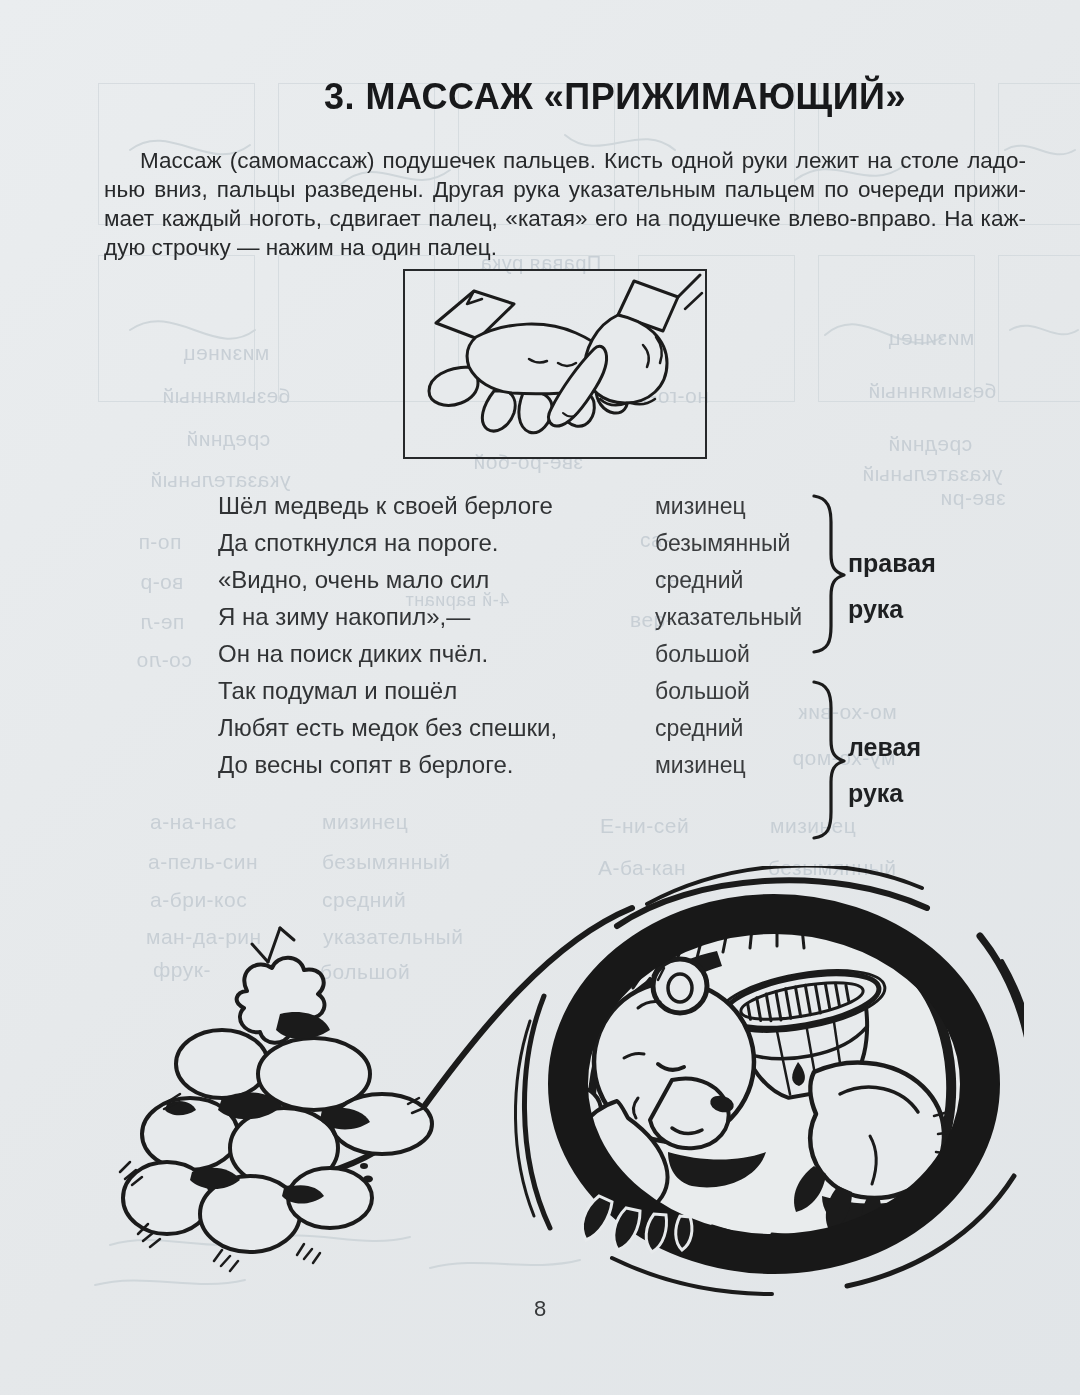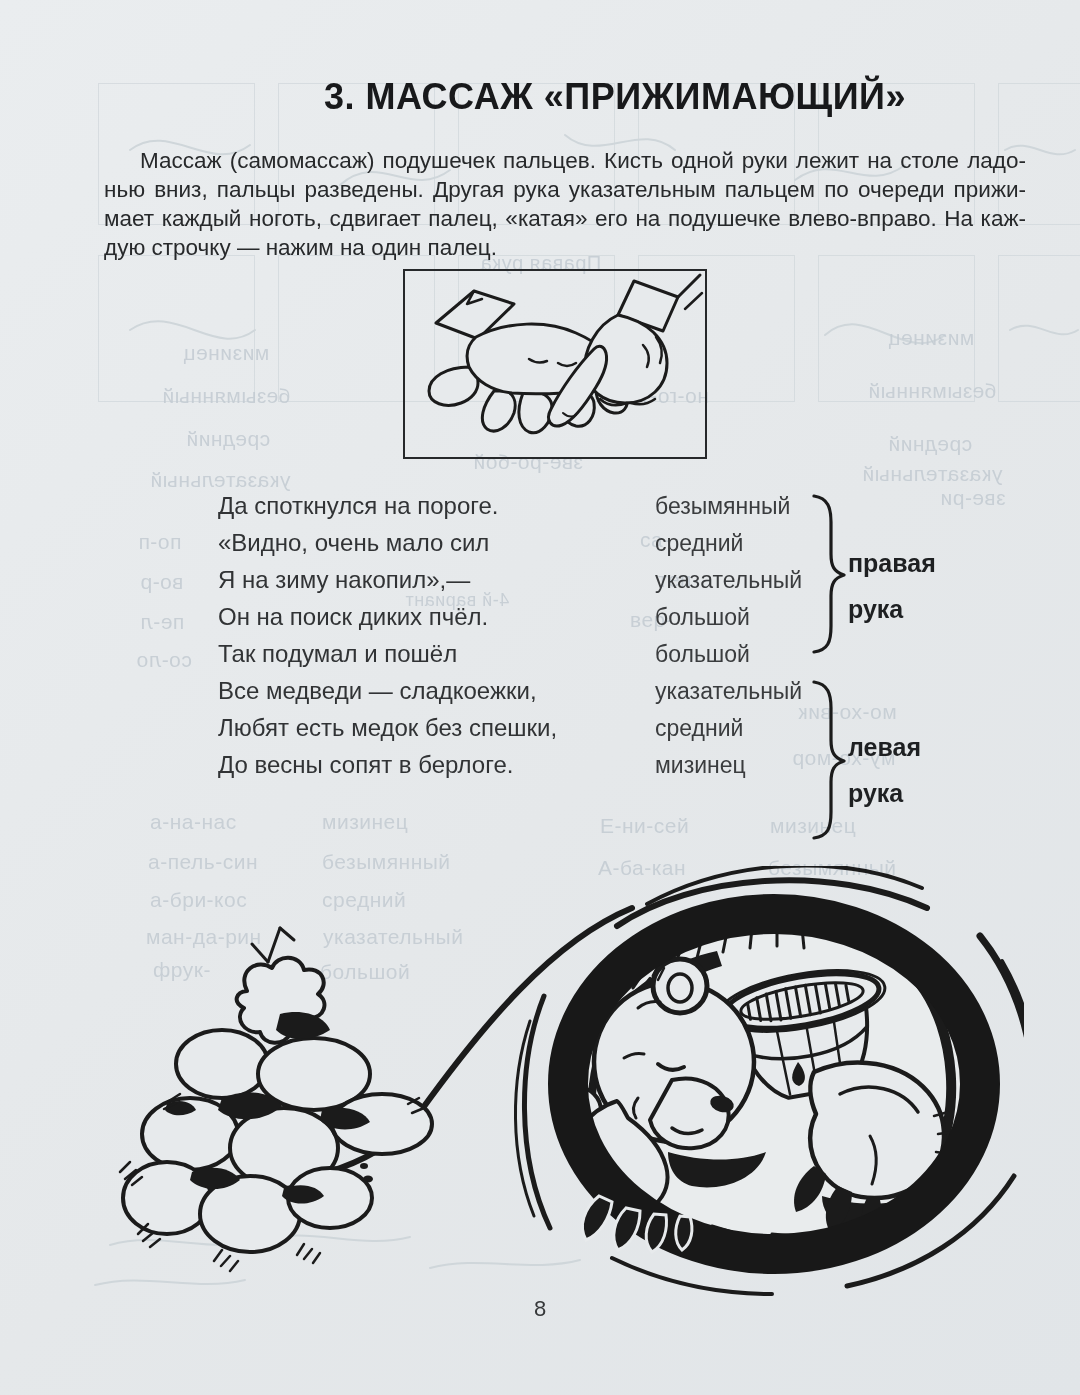--- a/index.html
+++ b/index.html
@@ -147,26 +147,26 @@
         <path class="ink" stroke-width="2.5" d="M 195 128 q 11 10 27 4"></path>
         <path class="ink" stroke-width="2.5" d="M 226 132 q 13 4 24 -4"></path>
 
         <path class="paper" d="M 189 78 C 173 94 156 118 146 138 C 140 149 146 158 157 154 C 168 150 180 134 191 116 C 199 103 203 90 201 82 C 199 75 194 73 189 78 Z"></path>
         <path class="ink" stroke-width="2" d="M 158 142 q 7 6 13 2"></path>
       </g>
     </svg>
   </div>
 
   <div class="poem">
+    <div class="poem-row"><span class="verse">Шёл медведь к своей берлоге</span><span class="finger">мизинец</span></div>
     <div class="poem-row"><span class="verse">Да споткнулся на пороге.</span><span class="finger">безымянный</span></div>
     <div class="poem-row"><span class="verse">«Видно, очень мало сил</span><span class="finger">средний</span></div>
     <div class="poem-row"><span class="verse">Я на зиму накопил»,—</span><span class="finger">указательный</span></div>
     <div class="poem-row"><span class="verse">Он на поиск диких пчёл.</span><span class="finger">большой</span></div>
     <div class="poem-row"><span class="verse">Так подумал и пошёл</span><span class="finger">большой</span></div>
-    <div class="poem-row"><span class="verse">Все медведи — сладкоежки,</span><span class="finger">указательный</span></div>
     <div class="poem-row"><span class="verse">Любят есть медок без спешки,</span><span class="finger">средний</span></div>
     <div class="poem-row"><span class="verse">До весны сопят в берлоге.</span><span class="finger">мизинец</span></div>
   </div>
 
   <svg class="brace" style="top:492px" width="40" height="166" viewBox="0 0 40 166">
     <path class="ink" stroke-width="3.2" d="M 6 4 C 20 6 23 16 23 30 L 23 62 C 23 74 26 80 36 83 C 26 86 23 92 23 104 L 23 134 C 23 150 20 158 6 160"></path>
   </svg>
   <svg class="brace" style="top:678px" width="40" height="166" viewBox="0 0 40 166">
     <path class="ink" stroke-width="3.2" d="M 6 4 C 20 6 23 16 23 30 L 23 62 C 23 74 26 80 36 83 C 26 86 23 92 23 104 L 23 134 C 23 150 20 158 6 160"></path>
   </svg>

